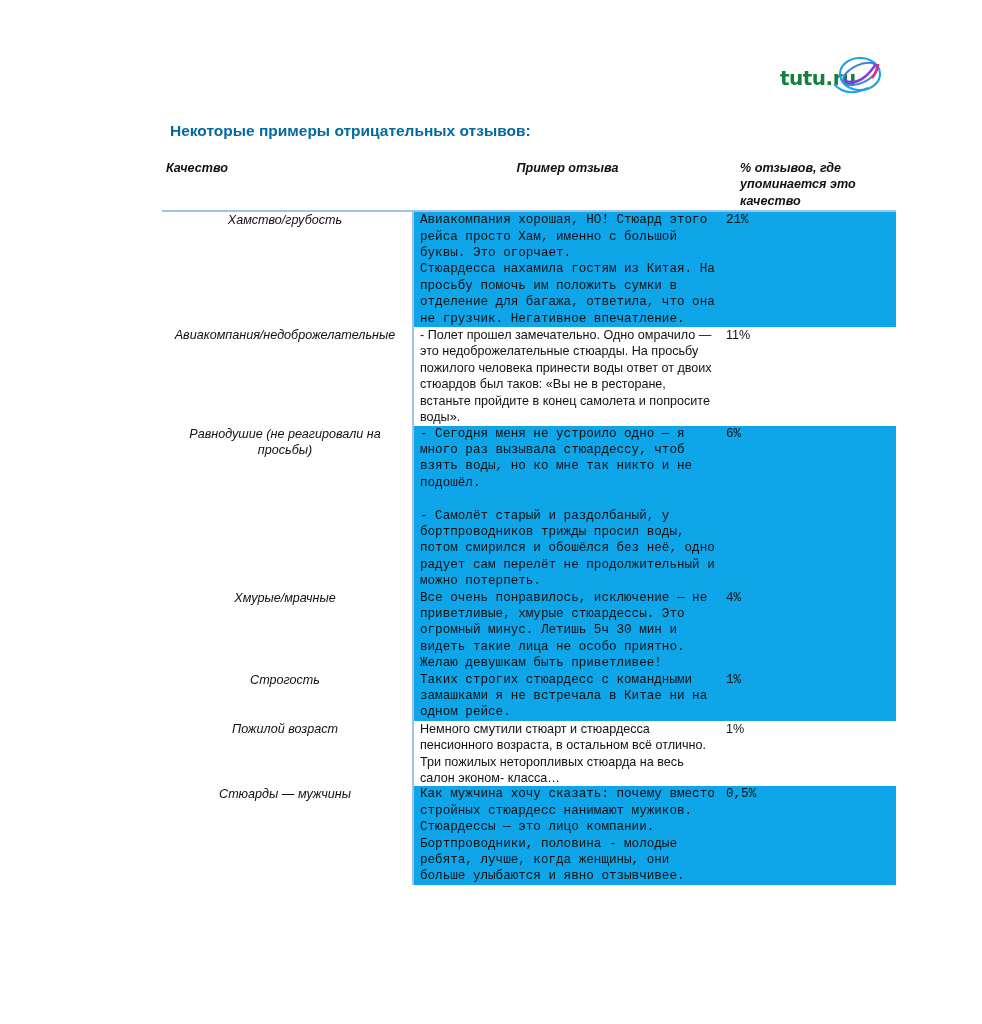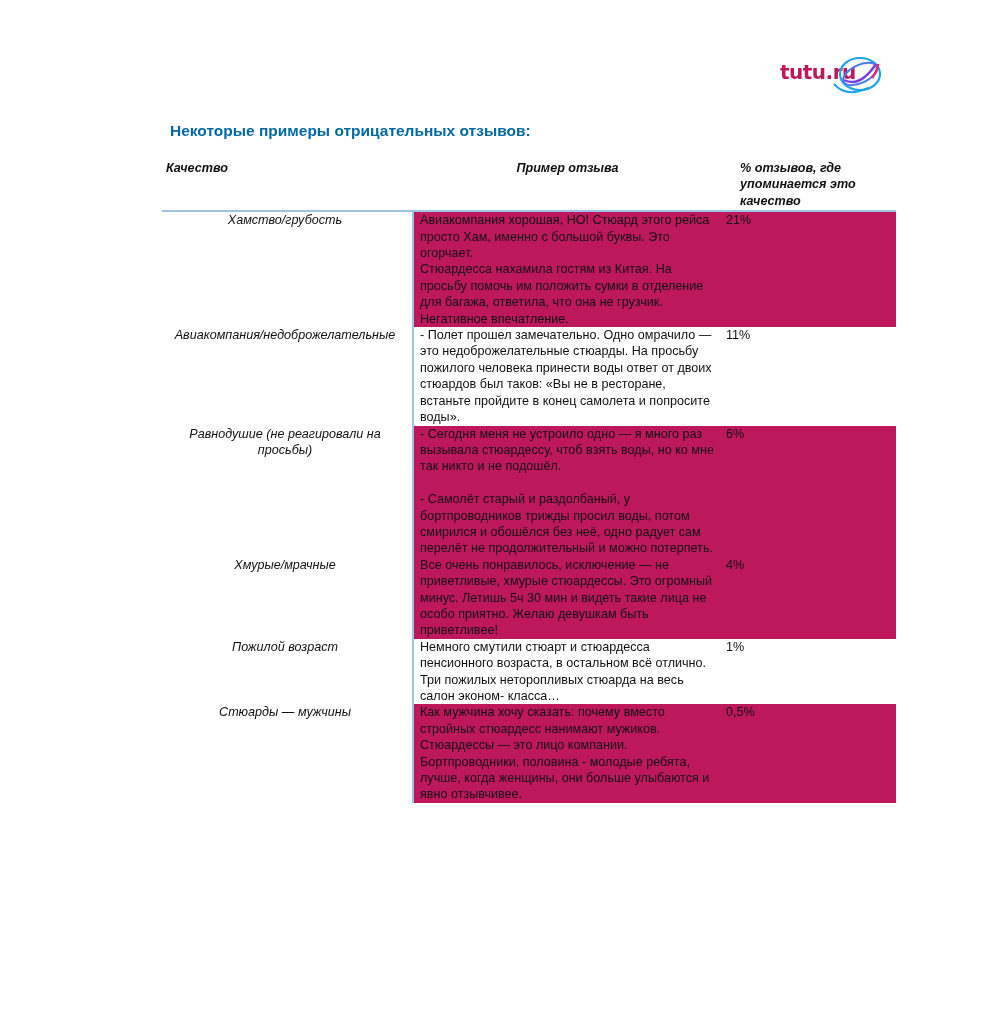--- a/index.html
+++ b/index.html
@@ -1,34 +1,34 @@
 <!DOCTYPE html>
 <html><head>
 <meta charset="utf-8">
 <style>
   html, body { margin: 0; padding: 0; background: #ffffff; }
   body { width: 982px; height: 1024px; position: relative; overflow: hidden;
          font-family: "Liberation Sans", "DejaVu Sans", sans-serif; color: #111; }
   .logo { position: absolute; left: 778px; top: 54px; width: 110px; height: 44px; }
-  .logo-text { position: absolute; left: 2px; top: 6px; font-size: 20px; font-weight: bold;
-               letter-spacing: -0.5px; color: #be185d; font-family: "DejaVu Sans", sans-serif; }
+  .logo-text { position: absolute; left: 2px; top: 12px; font-size: 20px; font-weight: bold;
+               letter-spacing: -0.5px; color: #15803d; font-family: "DejaVu Sans", sans-serif; }
   .logo svg { position: absolute; left: 54px; top: 0; }
   .title { position: absolute; left: 170px; top: 122px; font-size: 15.5px; font-weight: bold; color: #0369a1; }
   table { position: absolute; left: 162px; top: 158px; width: 706px; border-collapse: collapse;
           font-size: 12.6px; line-height: 16.4px; table-layout: fixed; }
   th { font-style: italic; font-weight: bold; font-size: 12.6px; vertical-align: top; padding: 2px 4px 1px 4px;
        border-bottom: 2px solid #9dc3e6; }
   th.c1 { width: 243px; text-align: left; font-style: italic; }
   th.c2 { width: 301px; text-align: center; }
   th.c3 { width: 146px; text-align: left; padding-left: 18px; padding-right: 10px; margin-top: 22px; }
   td { vertical-align: top; padding: 0 4px; }
   td.q { font-style: italic; text-align: center; padding: 0 6px 0 2px; }
   td.ex { border-left: 2px solid #9dc3e6; padding-left: 6px; white-space: pre-line; }
   td.pc { text-align: left; padding-right: 6px; }
-  tr.shade td.ex, tr.shade td.pc { background: #be185d; }
+  tr.shade td.ex, tr.shade td.pc { background: #0ea5e9; font-family: Liberation Mono, monospace; }
 </style>
 </head>
 <body>
 
 <div class="logo">
   <span class="logo-text">tutu.ru</span>
   <svg width="52" height="44" viewBox="0 0 52 44">
     <ellipse cx="28" cy="20" rx="20" ry="16" fill="none" stroke="#1ba4e8" stroke-width="2.2"></ellipse>
     <ellipse cx="28" cy="20" rx="18" ry="9" transform="rotate(-25 28 20)" fill="none" stroke="#4a7be8" stroke-width="2"></ellipse>
     <path d="M12 26 Q28 34 44 10" fill="none" stroke="#7a3fe0" stroke-width="2.4"></path>
@@ -64,20 +64,25 @@
         <td class="ex">- Сегодня меня не устроило одно — я много раз вызывала стюардессу, чтоб взять воды, но ко мне так никто и не подошёл.
 
 - Самолёт старый и раздолбаный, у бортпроводников трижды просил воды, потом смирился и обошёлся без неё, одно радует сам перелёт не продолжительный и можно потерпеть.</td>
         <td class="pc">6%</td>
       </tr>
       <tr class="shade">
         <td class="q">Хмурые/мрачные</td>
         <td class="ex">Все очень понравилось, исключение — не приветливые, хмурые стюардессы. Это огромный минус. Летишь 5ч 30 мин и видеть такие лица не особо приятно. Желаю девушкам быть приветливее!</td>
         <td class="pc">4%</td>
       </tr>
+      <tr class="shade">
+        <td class="q">Строгость</td>
+        <td class="ex">Таких строгих стюардесс с командными замашками я не встречала в Китае ни на одном рейсе.</td>
+        <td class="pc">1%</td>
+      </tr>
       <tr>
         <td class="q">Пожилой возраст</td>
         <td class="ex">Немного смутили стюарт и стюардесса пенсионного возраста, в остальном всё отлично. Три пожилых неторопливых стюарда на весь салон эконом- класса…</td>
         <td class="pc">1%</td>
       </tr>
       <tr class="shade">
         <td class="q">Стюарды — мужчины</td>
         <td class="ex">Как мужчина хочу сказать: почему вместо стройных стюардесс нанимают мужиков. Стюардессы — это лицо компании. Бортпроводники, половина - молодые ребята, лучше, когда женщины, они больше улыбаются и явно отзывчивее.</td>
         <td class="pc">0,5%</td>
       </tr>

